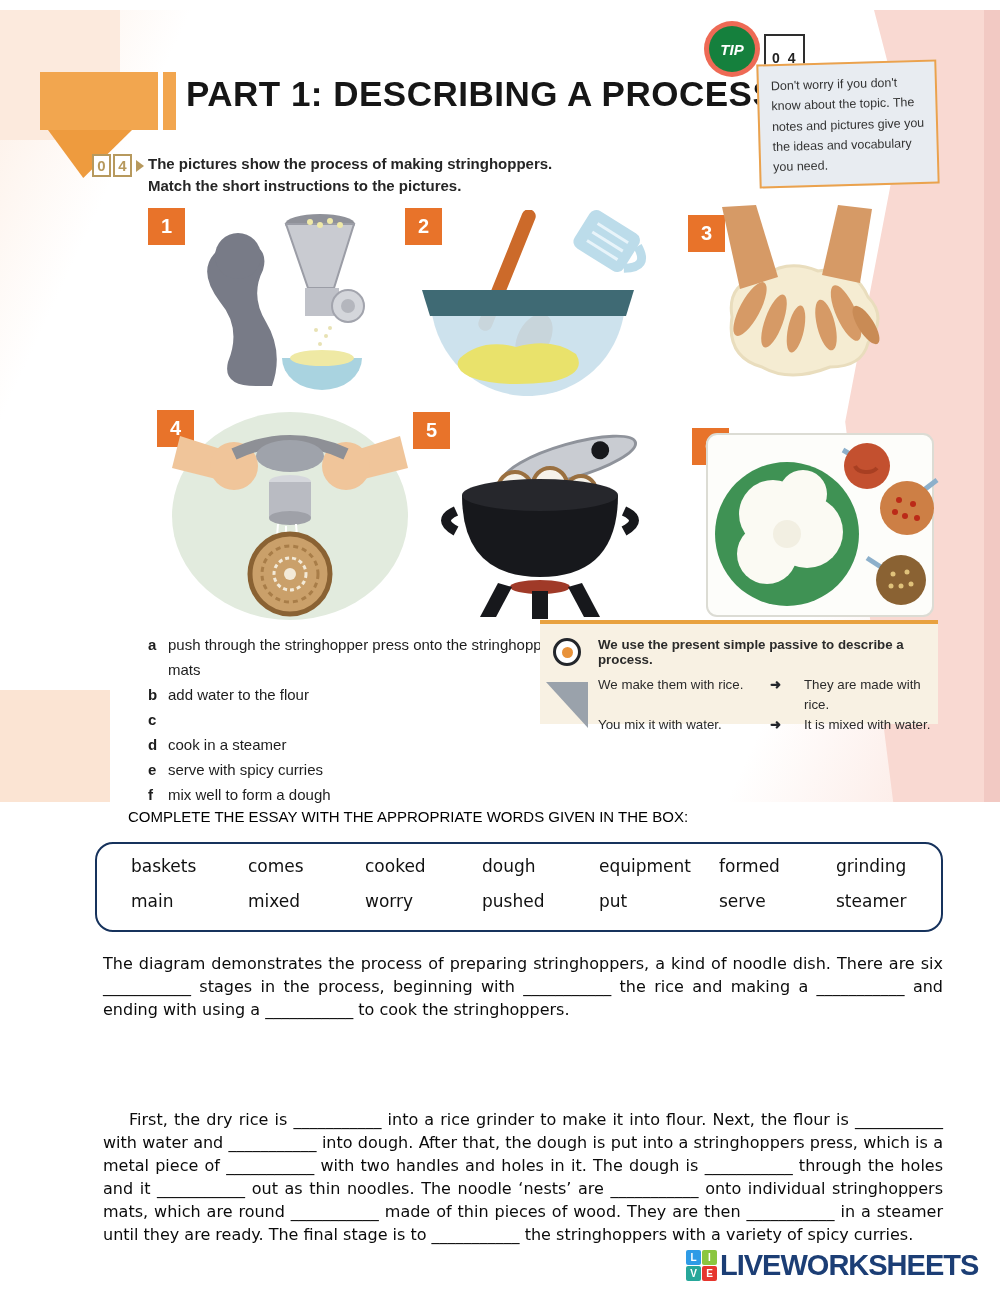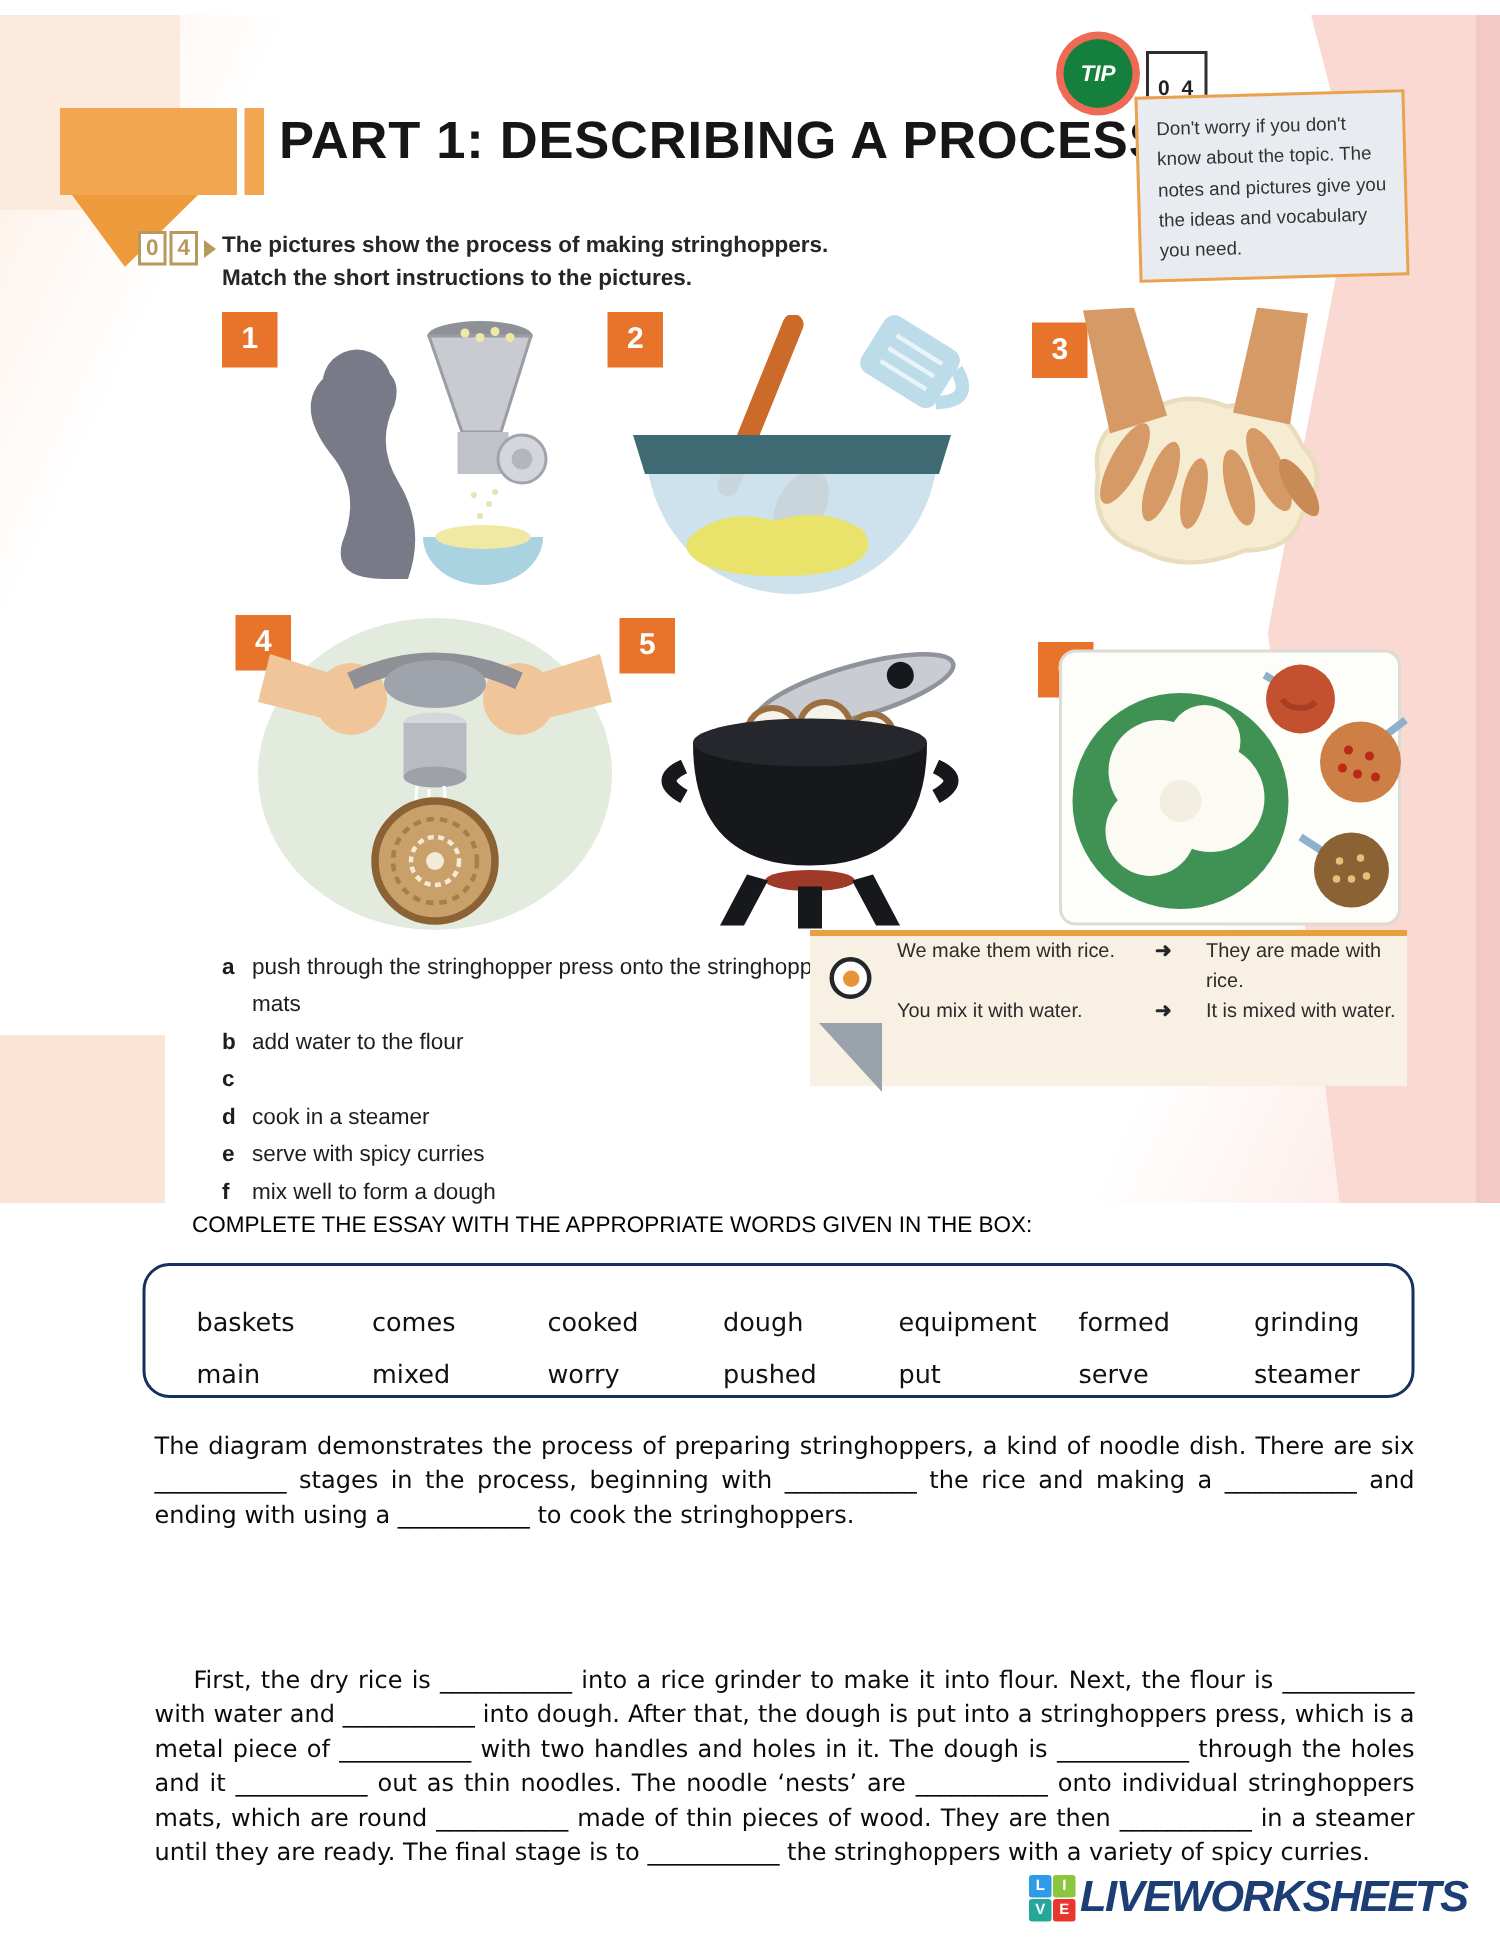--- a/index.html
+++ b/index.html
@@ -64,34 +64,34 @@
           clip-path:polygon(0 0, 100% 0, 100% 100%); }
   .grammar .rule { margin:13px 8px 8px 58px; font-size:13.3px; color:#2b2b2b; font-weight:600; }
   .gx-row { display:grid; grid-template-columns:172px 34px auto; margin-left:58px; font-size:13.3px;
           color:#2b2b2b; line-height:20px; }
   .gx-row .arr { color:#23262b; font-weight:700; }
 
   
   .essay-heading { position:absolute; left:128px; top:808px; font-size:15px; color:#000;
           font-family:"Liberation Sans", sans-serif;text-align:right; }
   .word-box { position:absolute; left:95px; top:842px; width:848px; height:90px; border:2px solid #16325c;
-          border-radius:18px; background:#fff; padding:20px 0 0 34px; }
+          border-radius:18px; background:#fff; padding:4px 0 0 34px; }
   .word-row { display:grid; grid-template-columns:117px 117px 117px 117px 120px 117px auto; height:35px;
           align-items:center; font-size:17px; color:#111; font-family:"DejaVu Sans", sans-serif; }
   .essay-p { position:absolute; left:103px; width:840px; font-family:"DejaVu Sans", sans-serif;
           font-size:16px; line-height:23px; color:#0b0b0b; text-align:justify; }
   #p1 { top:952px; }
   #p2 { top:1064px; text-indent:26px;margin-top:44px; }
 
   
   .logo { position:absolute; left:686px; top:1249px; display:flex; align-items:center; gap:3px; }
   .logo-grid { display:grid; grid-template-columns:15px 15px; grid-template-rows:15px 15px; gap:1px; }
   .logo-sq { color:#fff; font-size:10px; font-weight:800; display:flex; align-items:center;
           justify-content:center; border-radius:2px; }
-  .logo-text { font-size:29px; font-weight:800; color:#1c3e75; letter-spacing:-1px;font-style:italic; }
+  .logo-text { font-size:29px; font-weight:800; color:#1c3e75; letter-spacing:-1px; }
 </style>
 </head>
 <body>
 
 <div class="canvas">
 
   <div class="scan">
     <div class="peach-corner"></div>
     <div class="peach-bottom"></div>
     <div class="pink-wedge"></div>
@@ -264,20 +264,21 @@
           <span class="letter">f</span>
           <span>mix well to form a dough</span>
         </div>
     </div>
 
     <div class="grammar">
       <div class="bullseye">
           <i></i>
         </div>
       <div class="gray-tri"></div>
+      <div class="rule">We use the present simple passive to describe a process.</div>
       <div class="gx-row">
         <span>We make them with rice.</span>
         <span class="arr">➜</span>
         <span>They are made with rice.</span>
       </div>
       <div class="gx-row">
         <span>You mix it with water.</span>
         <span class="arr">➜</span>
         <span>It is mixed with water.</span>
       </div>

